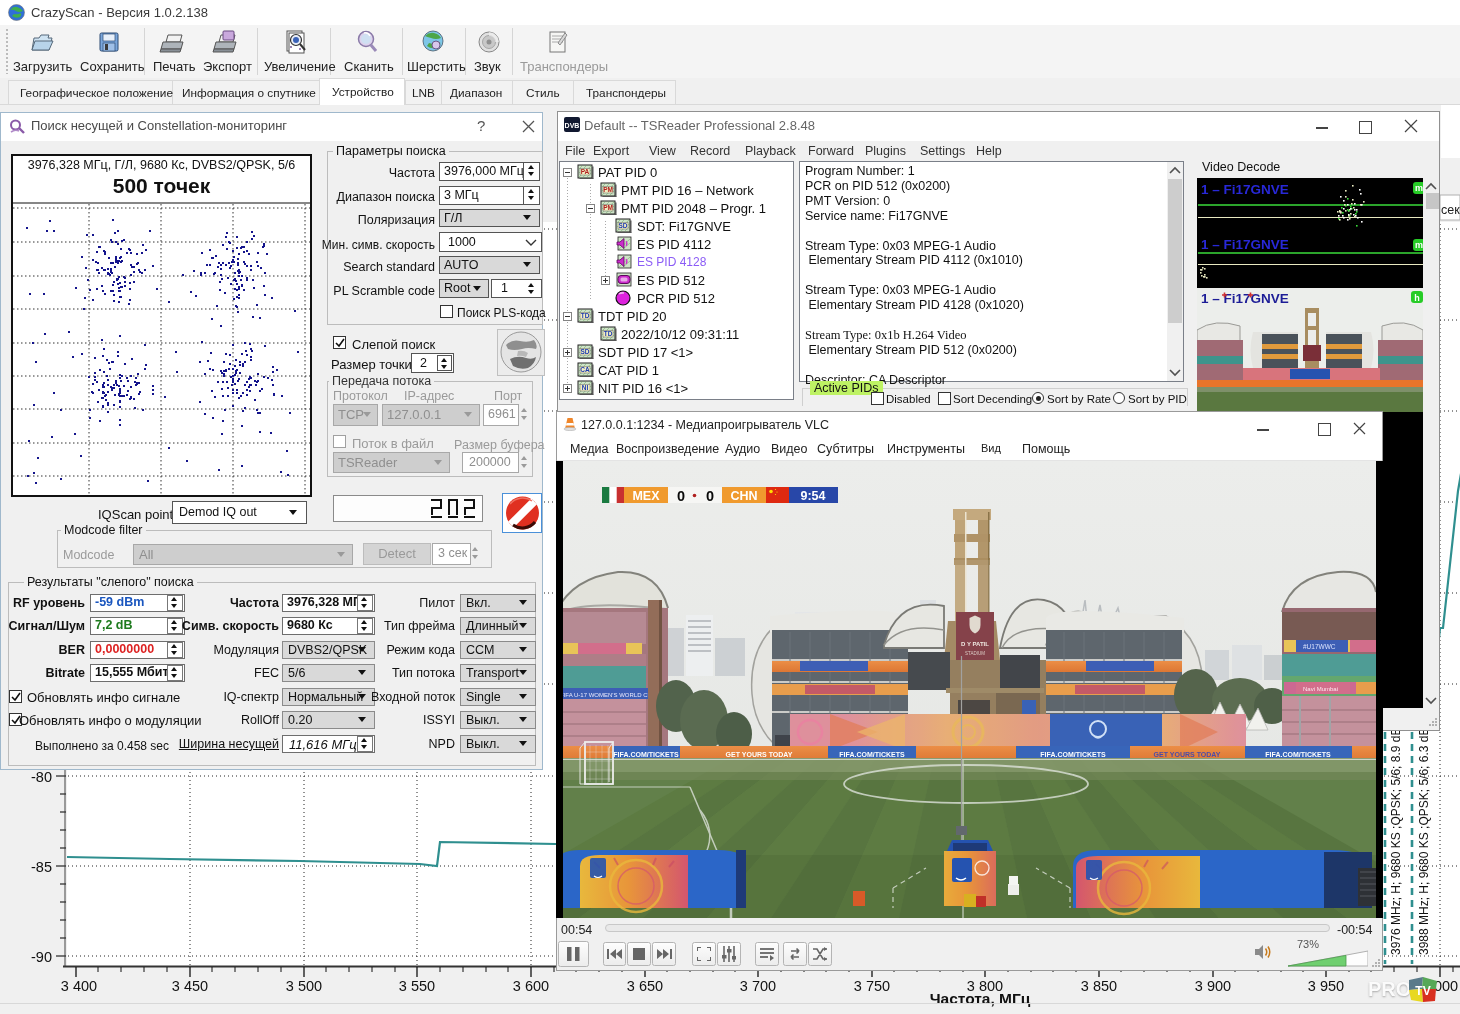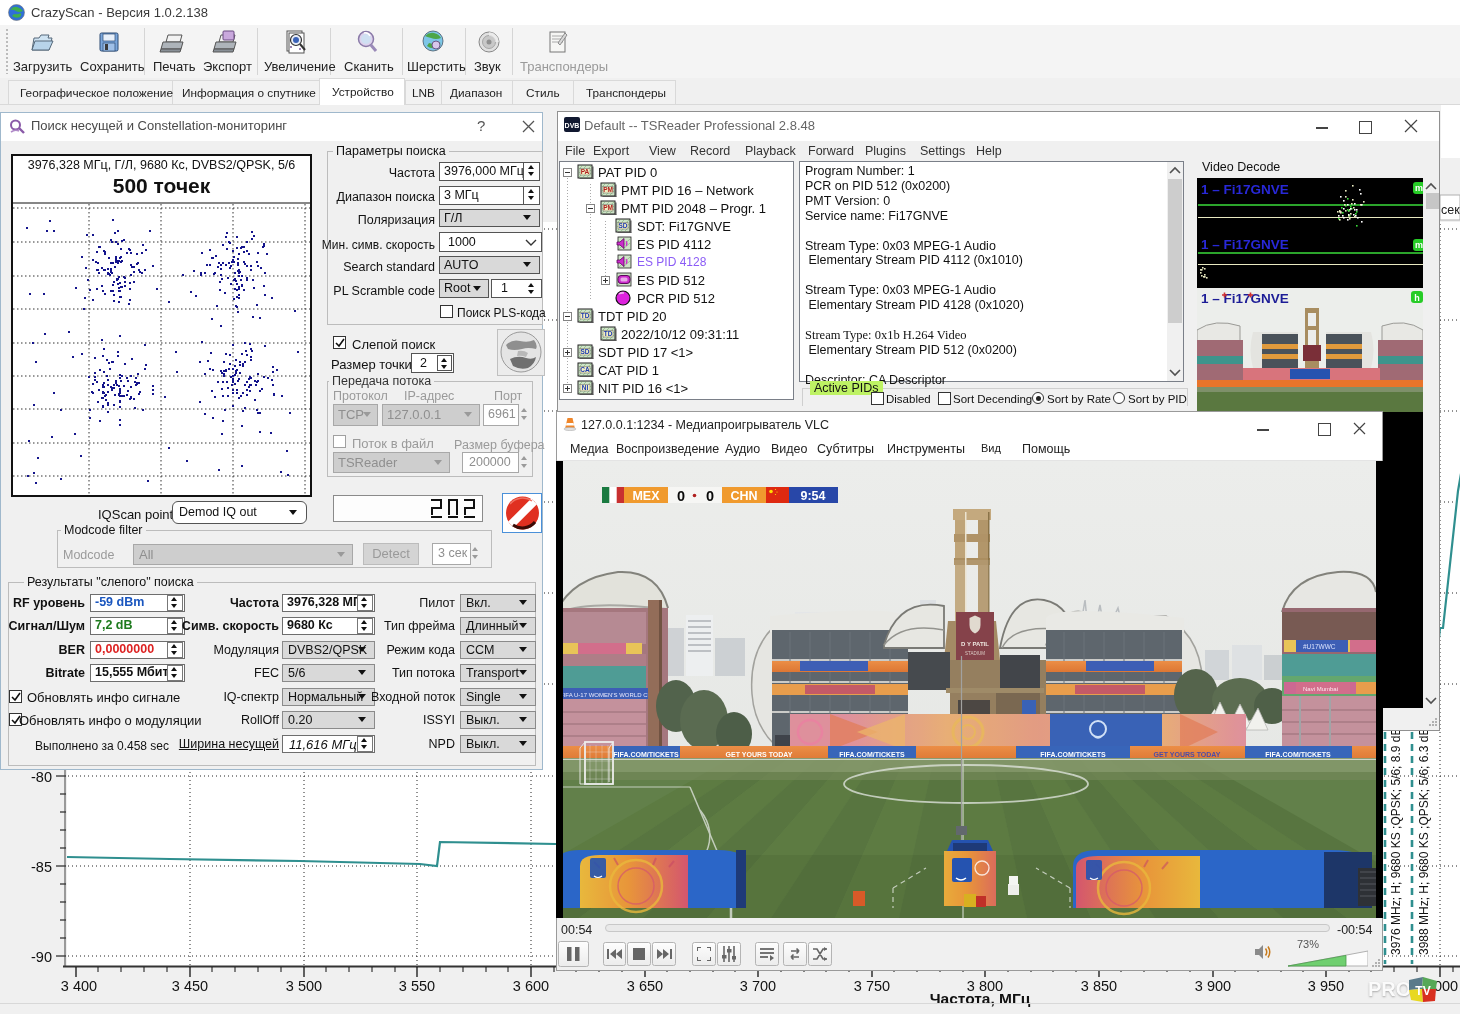--- a/index.html
+++ b/index.html
@@ -393,21 +393,21 @@
  <div class="cb" style="left:333px;top:435px;border-color:#a0a0a0;"></div>
  <div class="lb" style="left:352px;top:436px;font-size:13px;color:#9a9a9a;">Поток в файл</div>
  <div class="lb" style="left:454px;top:438px;color:#9a9a9a;">Размер буфера</div>
  <div class="ddg" style="left:333px;top:452px;width:117px;height:21px;padding:2px 0 0 4px;">TSReader</div>
  <div class="arrg" style="left:434px;top:460px;"></div>
  <div class="fld" style="left:462px;top:452px;width:57px;height:21px;padding:2px 0 0 6px;color:#8f8f8f;border-color:#a8a8a8;">200000</div>
  <div class="spu" style="left:521px;top:456px;border-bottom-color:#9a9a9a;"></div>
     <div class="spd" style="left:521px;top:464px;border-top-color:#9a9a9a;"></div>
 
  <div class="lb" style="left:98px;top:507px;font-size:13px;">IQScan point</div>
- <div class="fld" style="left:172px;top:501px;width:135px;height:23px;padding:3px 0 0 6px;border-radius:6px;">Demod IQ out</div>
+ <div class="fld" style="left:172px;top:501px;width:135px;height:23px;padding:3px 0 0 6px;">Demod IQ out</div>
  <div class="arr" style="left:289px;top:510px;"></div>
  <div class="ab" style="left:333px;top:495px;width:150px;height:27px;background:#fdfdfd;border:1.5px solid #8a8a8a;box-sizing:border-box;"></div>
  <svg class="ab" style="left:430px;top:498px" width="48" height="21" viewBox="0 0 48 21">
   <g fill="#111">
    <path d="M1 1 h11 v2 h-11z M10 3 h2 v6 h-2z M1 9 h11 v2 h-11z M1 11 h2 v6 h-2z M1 18 h11 v2 h-11z"></path>
    <path d="M18 1 h10 v2 h-10z M18 3 h2 v14 h-2z M26 3 h2 v14 h-2z M18 18 h10 v2 h-10z"></path>
    <path d="M34 1 h11 v2 h-11z M43 3 h2 v6 h-2z M34 9 h11 v2 h-11z M34 11 h2 v6 h-2z M34 18 h11 v2 h-11z"></path>
   </g>
  </svg>
  <div class="ab" style="left:502px;top:493px;width:40px;height:40px;background:#fff;border:1px solid #4a90d9;box-sizing:border-box;"></div>
@@ -416,21 +416,21 @@
    <rect x="2" y="14" width="33" height="8" fill="#ffffff" transform="rotate(-45 18.5 18)"></rect>
    <path d="M31 27 A16.5 16.5 0 0 1 9 30" stroke="#3a0c06" stroke-width="3" fill="none"></path>
    <path d="M6 9 A16.5 16.5 0 0 1 28 6" stroke="#f07060" stroke-width="1.5" fill="none"></path>
  </svg>
 
  <div class="gb" style="left:57px;top:530px;width:435px;height:38px;"></div>
  <div class="gl" style="left:61px;top:523px;">Modcode filter</div>
  <div class="lb" style="left:63px;top:548px;color:#9a9a9a;">Modcode</div>
  <div class="ddg" style="left:133px;top:544px;width:220px;height:21px;padding:2px 0 0 5px;">All</div>
  <div class="arrg" style="left:337px;top:552px;"></div>
- <div class="ab" style="left:363px;top:543px;width:56px;height:22px;background:#d4d4d4;border:1px solid #bcbcbc;box-sizing:border-box;font-size:13px;color:#9a9a9a;text-align:center;padding-top:2px;">Detect</div>
+ <div class="ab" style="left:363px;top:543px;width:68px;height:22px;background:#d4d4d4;border:1px solid #bcbcbc;box-sizing:border-box;font-size:13px;color:#9a9a9a;text-align:center;padding-top:2px;">Detect</div>
  <div class="fld" style="left:432px;top:543px;width:39px;height:22px;padding:2px 0 0 5px;color:#8f8f8f;border-color:#a8a8a8;">3 сек</div>
  <div class="spu" style="left:472px;top:547px;border-bottom-color:#9a9a9a;"></div>
     <div class="spd" style="left:472px;top:555px;border-top-color:#9a9a9a;"></div>
 
  <div class="gb" style="left:8px;top:582px;width:528px;height:184px;"></div>
  <div class="gl" style="left:24px;top:575px;">Результаты "слепого" поиска</div>
  <div class="rlb" style="left:0px;top:596px;width:85px;font-weight:bold;">RF уровень</div>
  <div class="rfld" style="left:90px;top:594px;width:95px;height:18px;font-size:12.5px;font-weight:bold;color:#1a56bf;padding:0 9px 0 4px;">-59 dBm</div>
  <div class="spbx" style="left:167px;top:595px;width:16px;height:16px;border-color:#777;"></div>
  <div class="spu" style="left:171px;top:597px;"></div>

